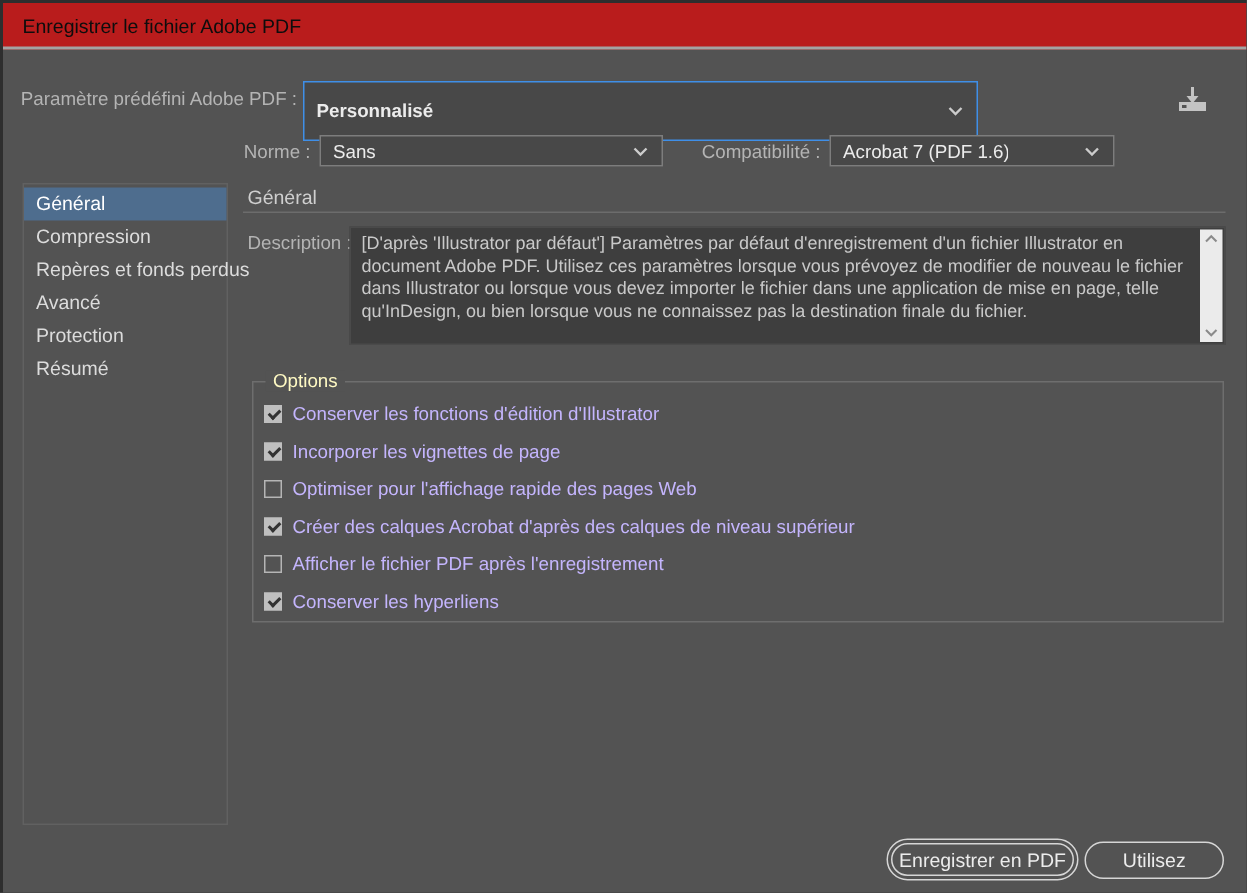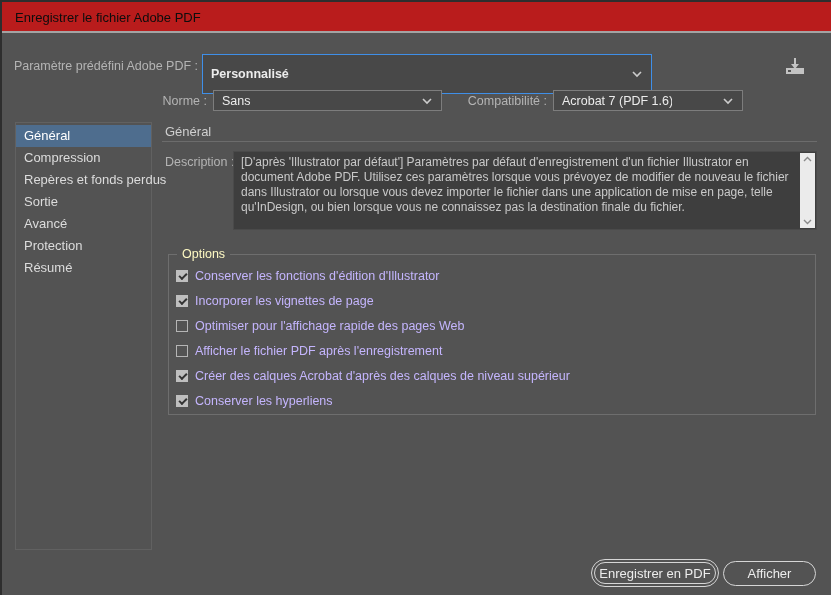--- a/index.html
+++ b/index.html
@@ -138,21 +138,20 @@
       <svg width="12" height="12" viewBox="0 0 12 12">
           <polyline points="2,4 6,8 10,4" fill="none" stroke="#cccccc" stroke-width="1.6"></polyline>
         </svg>
     </span>
   </div>
 
   <div class="sidebar">
     <div class="side-item selected">Général</div>
     <div class="side-item">Compression</div>
     <div class="side-item">Repères et fonds perdus</div>
-    <div class="side-item">Sortie</div>
     <div class="side-item">Avancé</div>
     <div class="side-item">Protection</div>
     <div class="side-item">Résumé</div>
   </div>
 
   <div class="section-title">Général</div>
   <div class="section-rule"></div>
 
   <div class="lbl" style="left:163px; top:153px;">Description :</div>
   <div class="desc-box">
@@ -180,31 +179,31 @@
     </div>
     <div class="opt-row">
       <span class="checkbox checked"></span>
       <span class="opt-label">Incorporer les vignettes de page</span>
     </div>
     <div class="opt-row">
       <span class="checkbox"></span>
       <span class="opt-label">Optimiser pour l'affichage rapide des pages Web</span>
     </div>
     <div class="opt-row">
+      <span class="checkbox checked"></span>
+      <span class="opt-label">Créer des calques Acrobat d'après des calques de niveau supérieur</span>
+    </div>
+    <div class="opt-row">
       <span class="checkbox"></span>
       <span class="opt-label">Afficher le fichier PDF après l'enregistrement</span>
     </div>
     <div class="opt-row">
       <span class="checkbox checked"></span>
-      <span class="opt-label">Créer des calques Acrobat d'après des calques de niveau supérieur</span>
-    </div>
-    <div class="opt-row">
-      <span class="checkbox checked"></span>
       <span class="opt-label">Conserver les hyperliens</span>
     </div>
   </div>
 
   <div class="btn-default-ring">
     <div class="btn-inner">Enregistrer en PDF</div>
   </div>
-  <div class="btn btn-cancel">Afficher</div>
+  <div class="btn btn-cancel">Utilisez</div>
 
 </div>
 
 </body></html>

